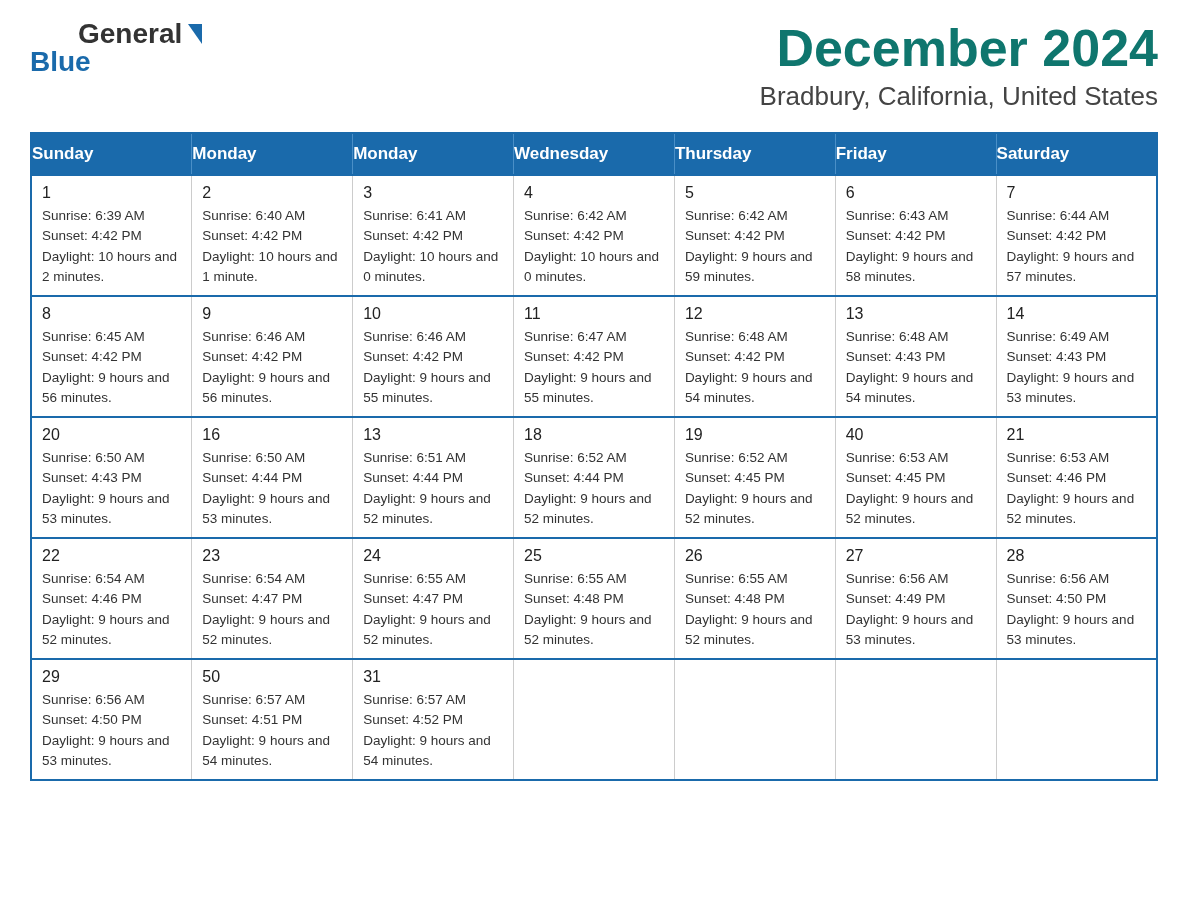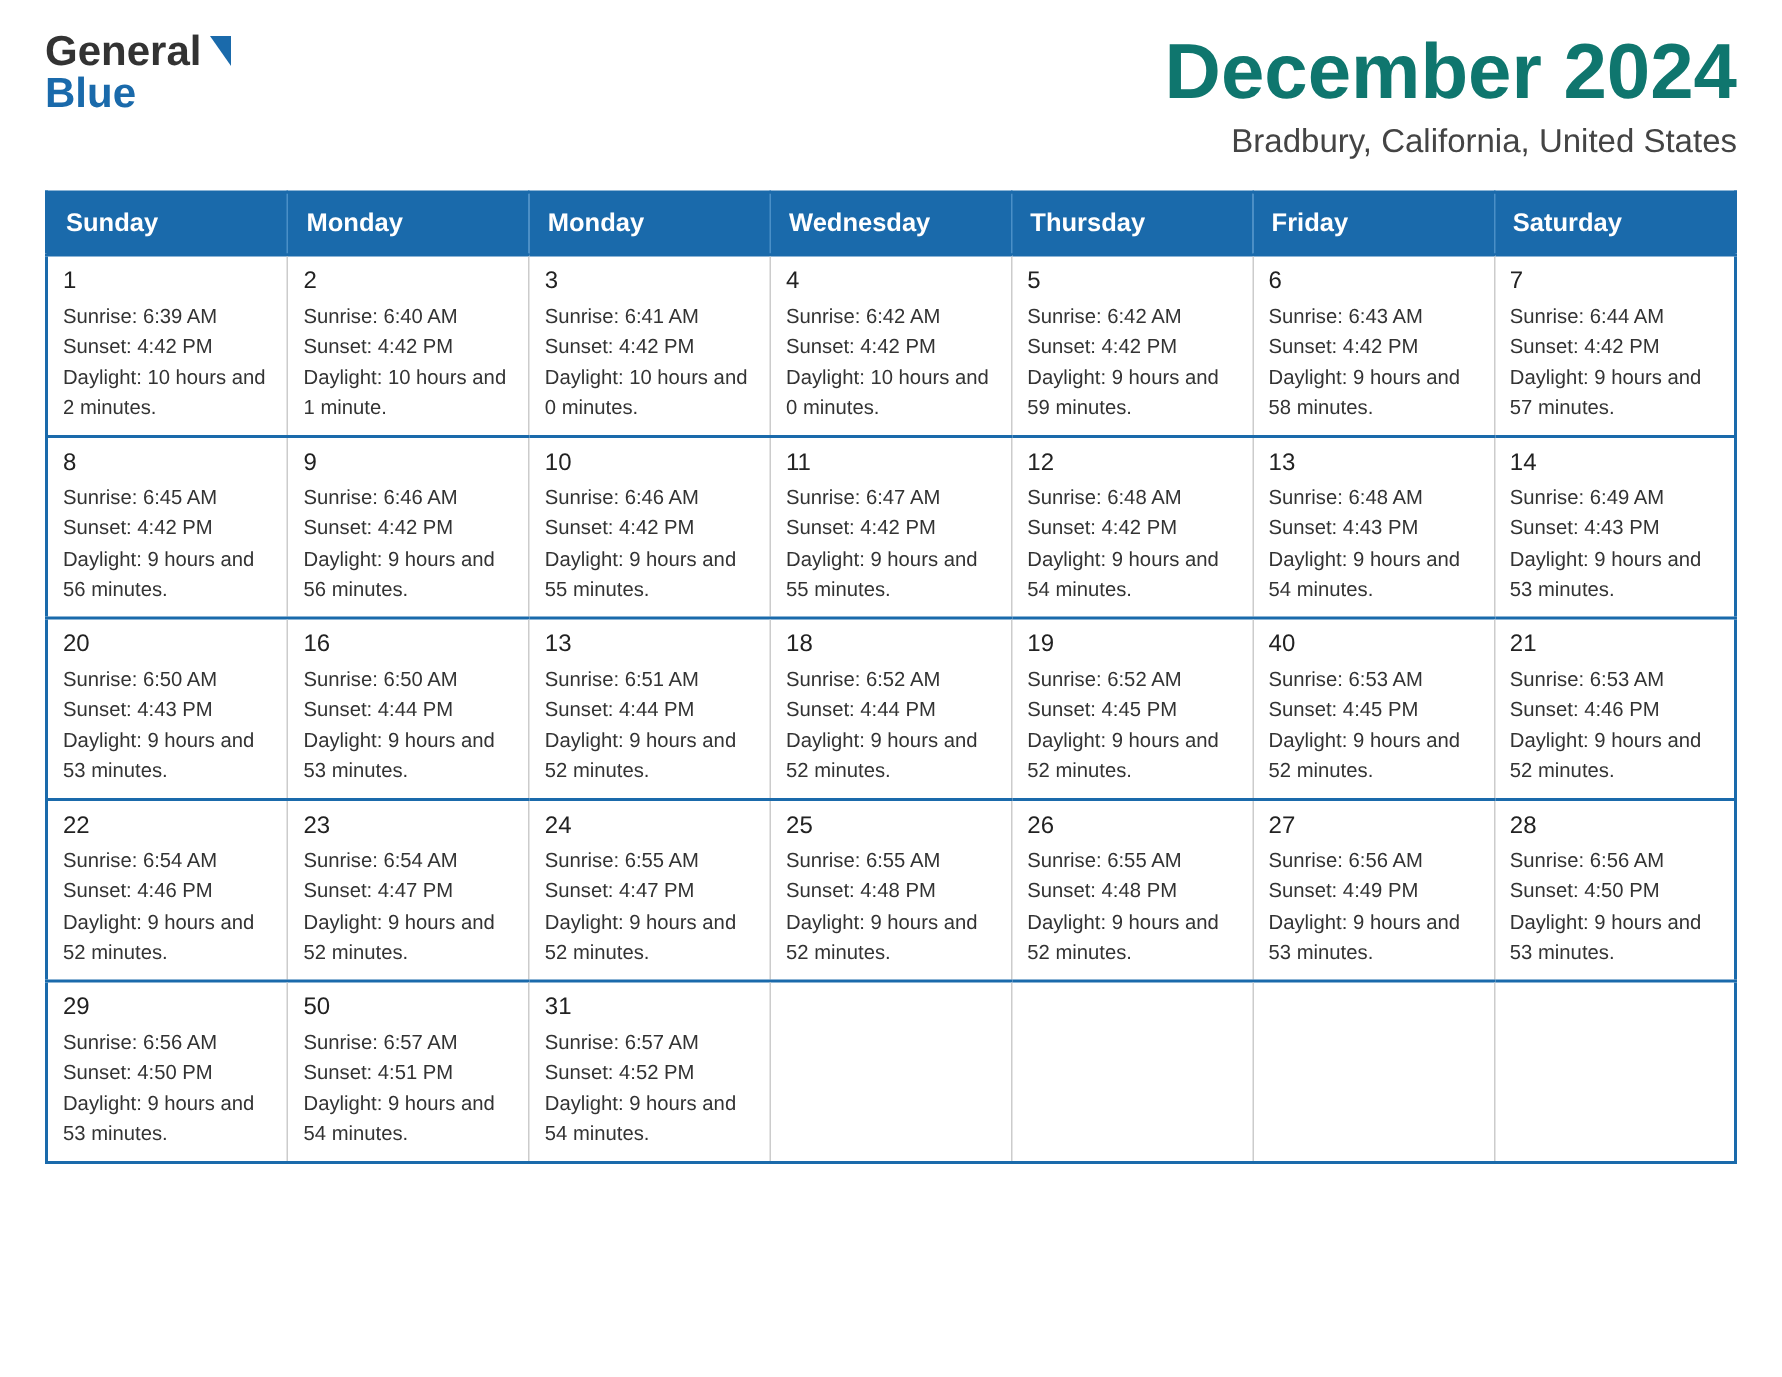--- a/index.html
+++ b/index.html
@@ -46,35 +46,35 @@
     .title-section {
       text-align: right;
     }
     .month-title {
       font-size: 52px;
       font-weight: bold;
       color: #0f766e;
       line-height: 1.1;
     }
     .location {
-      font-size: 22px;
+      font-size: 26px;
       color: #444;
       margin-top: 4px;
     }
     .calendar {
       width: 100%;
       border-collapse: collapse;
       border: 2px solid #1a6aab;
     }
     .calendar thead tr th {
       background-color: #1a6aab;
       color: #fff;
       font-size: 17px;
       font-weight: bold;
-      padding: 10px 12px;
+      padding: 10px 0;
       text-align: left;
       border-right: 1px solid #4a8fc7;
     }
     .calendar thead tr th:last-child {
       border-right: none;
     }
     .calendar tbody tr td {
       vertical-align: top;
       padding: 8px 10px;
       border-right: 1px solid #ccc;
@@ -101,21 +101,21 @@
       font-size: 13.5px;
       color: #333;
       line-height: 1.5;
     }
   </style>
 </head>
 <body>
 
 <div class="header">
   <div class="logo">
-    <div style="display:flex; align-items:center; gap:2px;">
+    <div style="display:flex; align-items:center; gap:2px;margin-left:48px;">
       <span class="logo-general">General</span>
       <div class="logo-triangle"></div>
     </div>
     <span class="logo-blue">Blue</span>
   </div>
   <div class="title-section">
     <div class="month-title">December 2024</div>
     <div class="location">Bradbury, California, United States</div>
   </div>
 </div>

